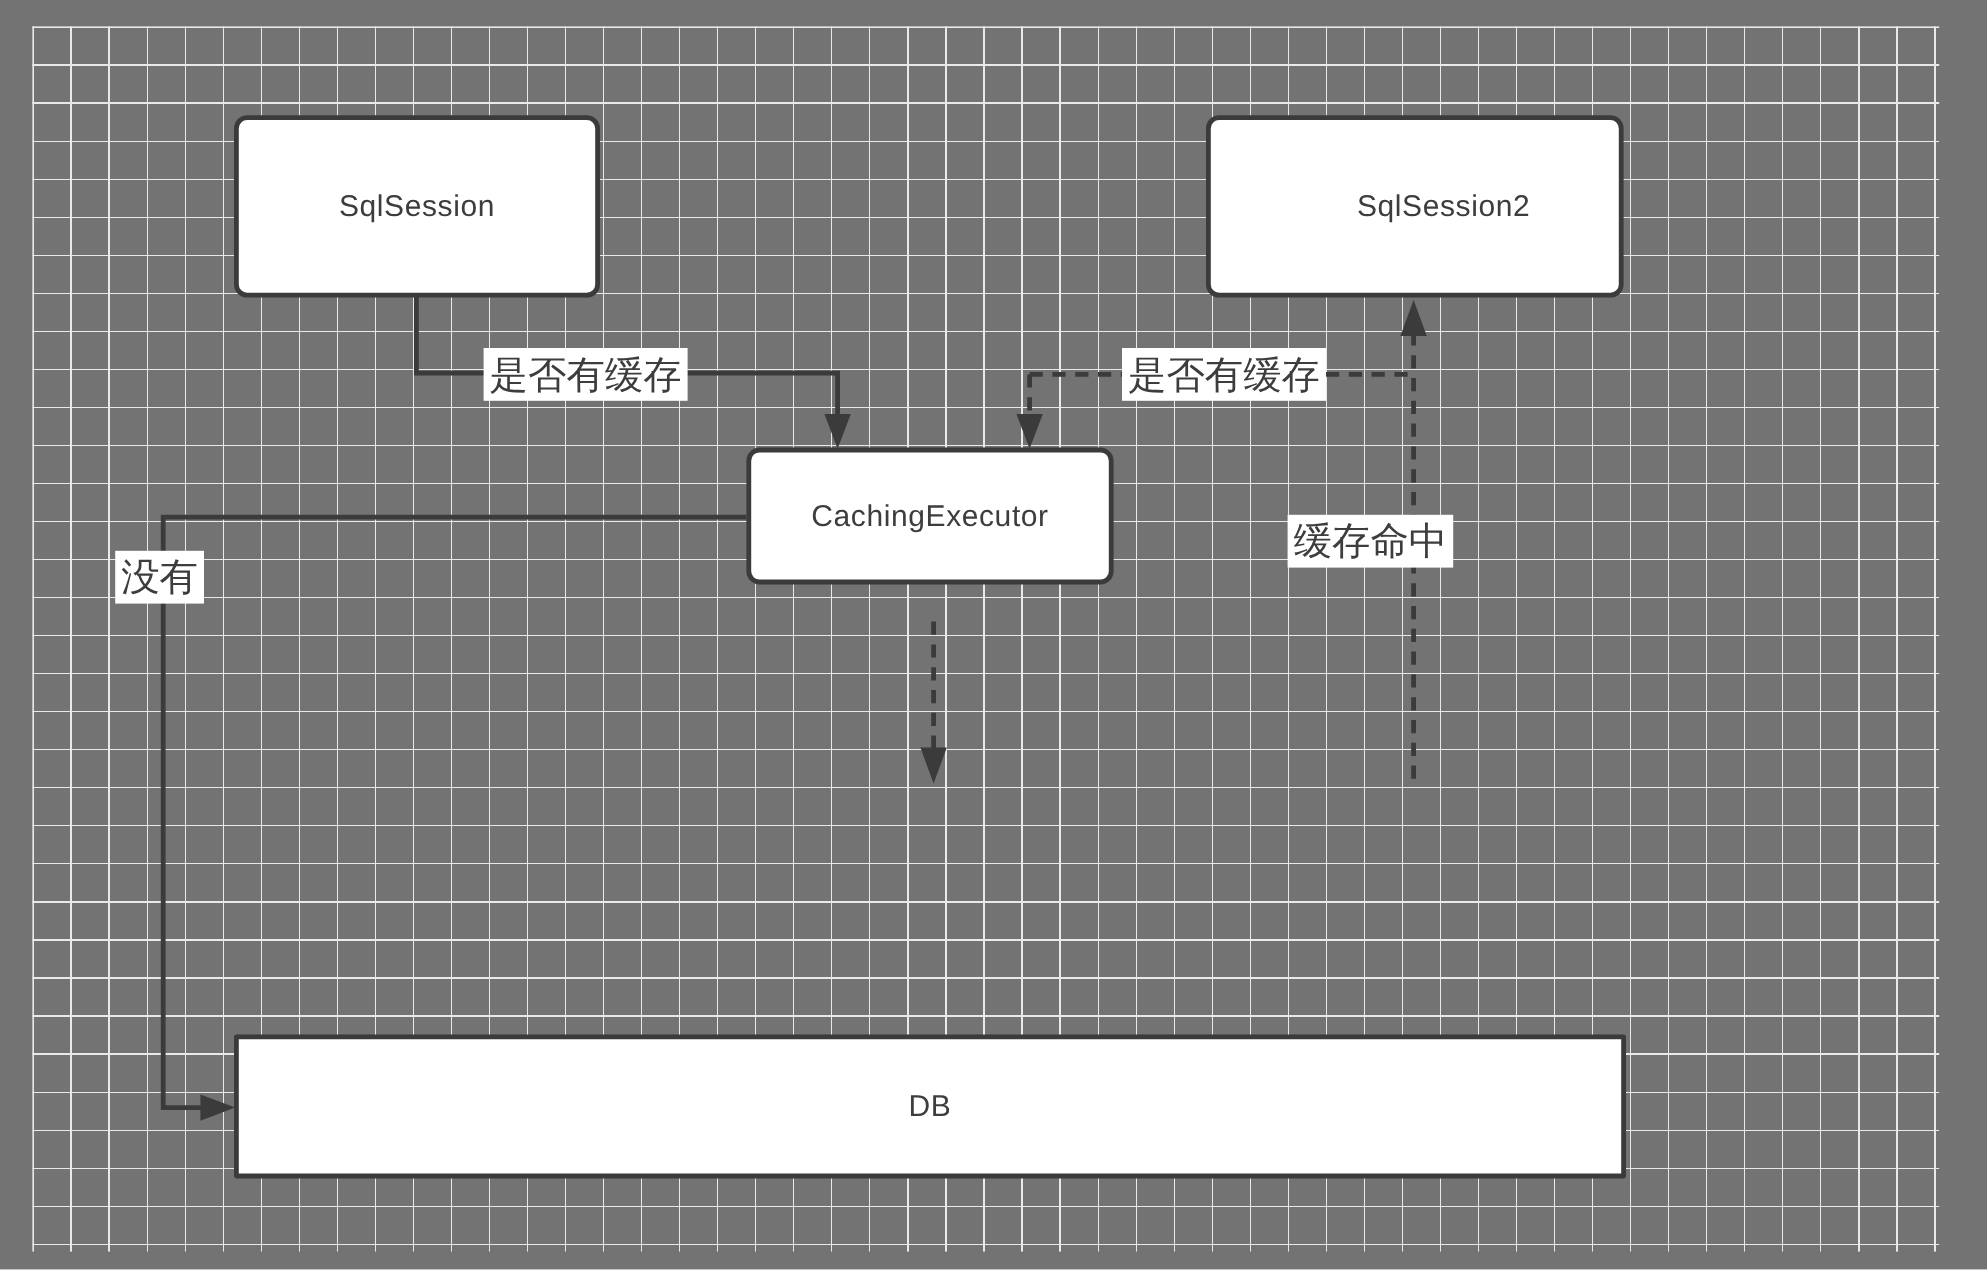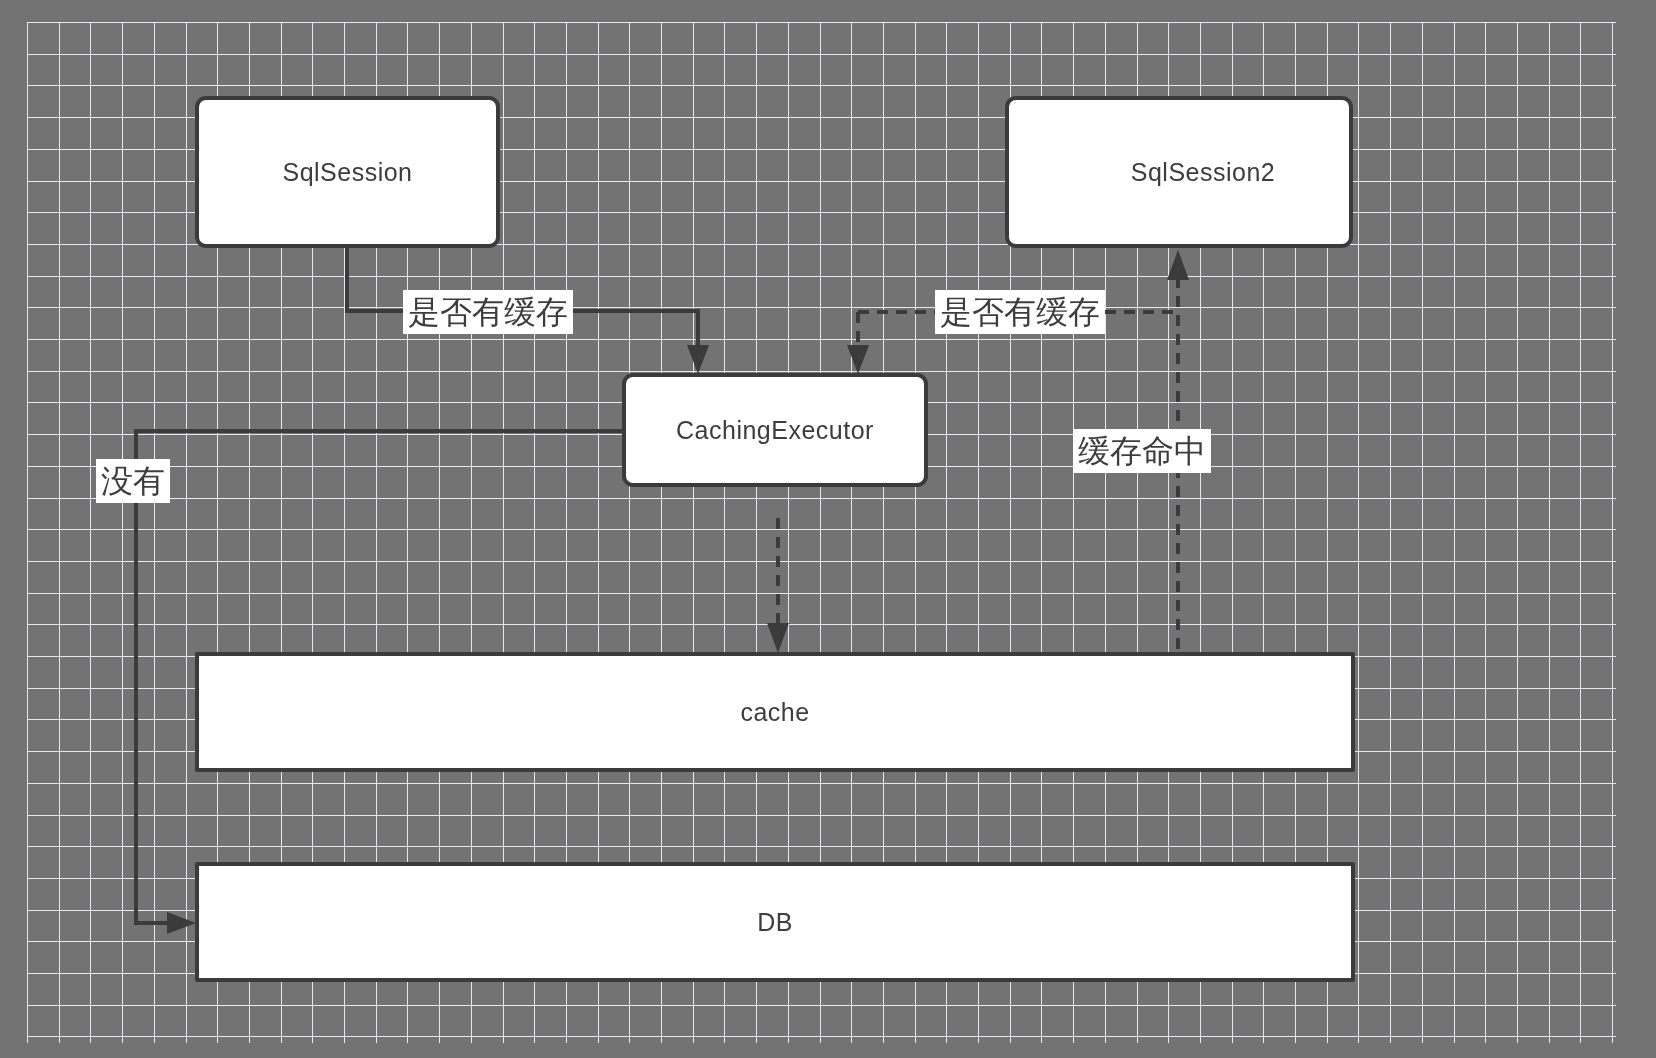--- a/index.html
+++ b/index.html
@@ -68,23 +68,20 @@
   </div>
 
   <div class="node rounded" style="left:1005px;top:96px;width:348px;height:152px;padding-left:48px;">
     <span>SqlSession2</span>
   </div>
 
   <div class="node rounded" style="left:622px;top:373px;width:306px;height:114px;">
     <span>CachingExecutor</span>
   </div>
 
-  <div class="node bar" style="left:195px;top:652px;width:1160px;height:120px;">
-    <span>cache</span>
-  </div>
 
   <div class="node bar" style="left:195px;top:862px;width:1160px;height:120px;">
     <span>DB</span>
   </div>
 
   <div class="edge-label" style="left:488px;top:312px;">是否有缓存</div>
 
   <div class="edge-label" style="left:1020px;top:312px;">是否有缓存</div>
 
   <div class="edge-label" style="left:1130px;top:451px;margin-left:12px;">缓存命中</div>

